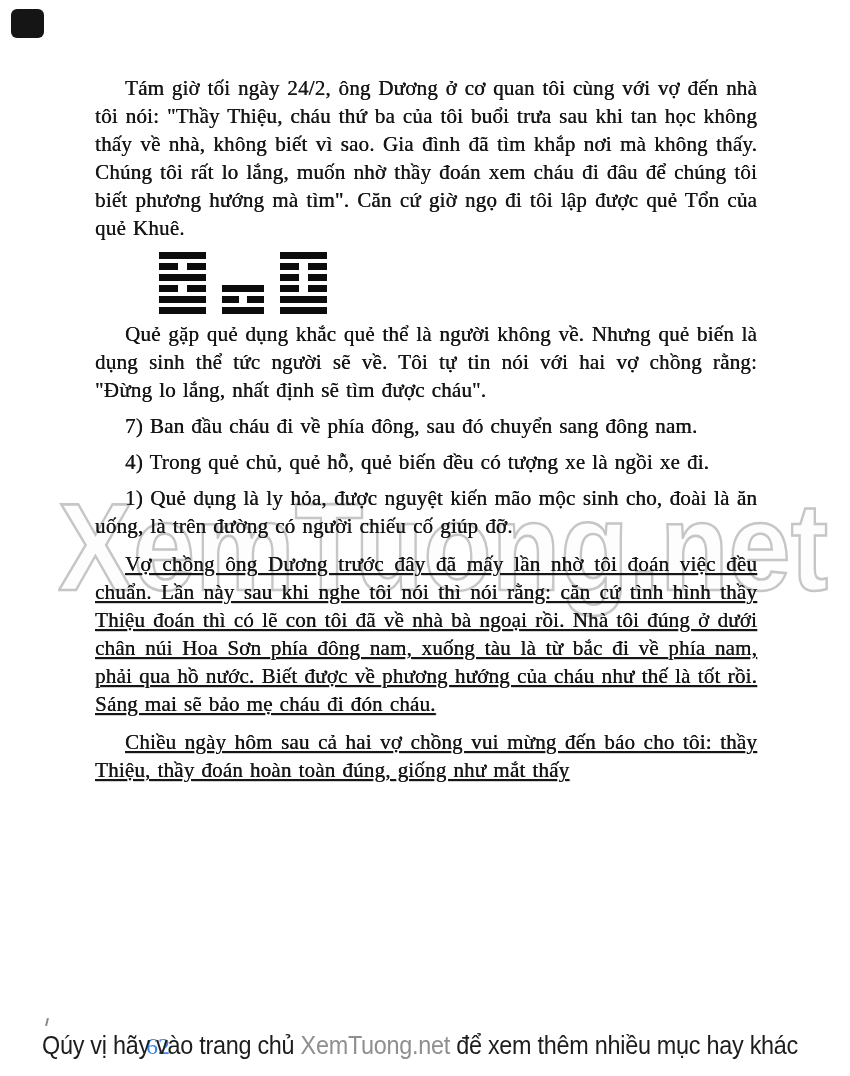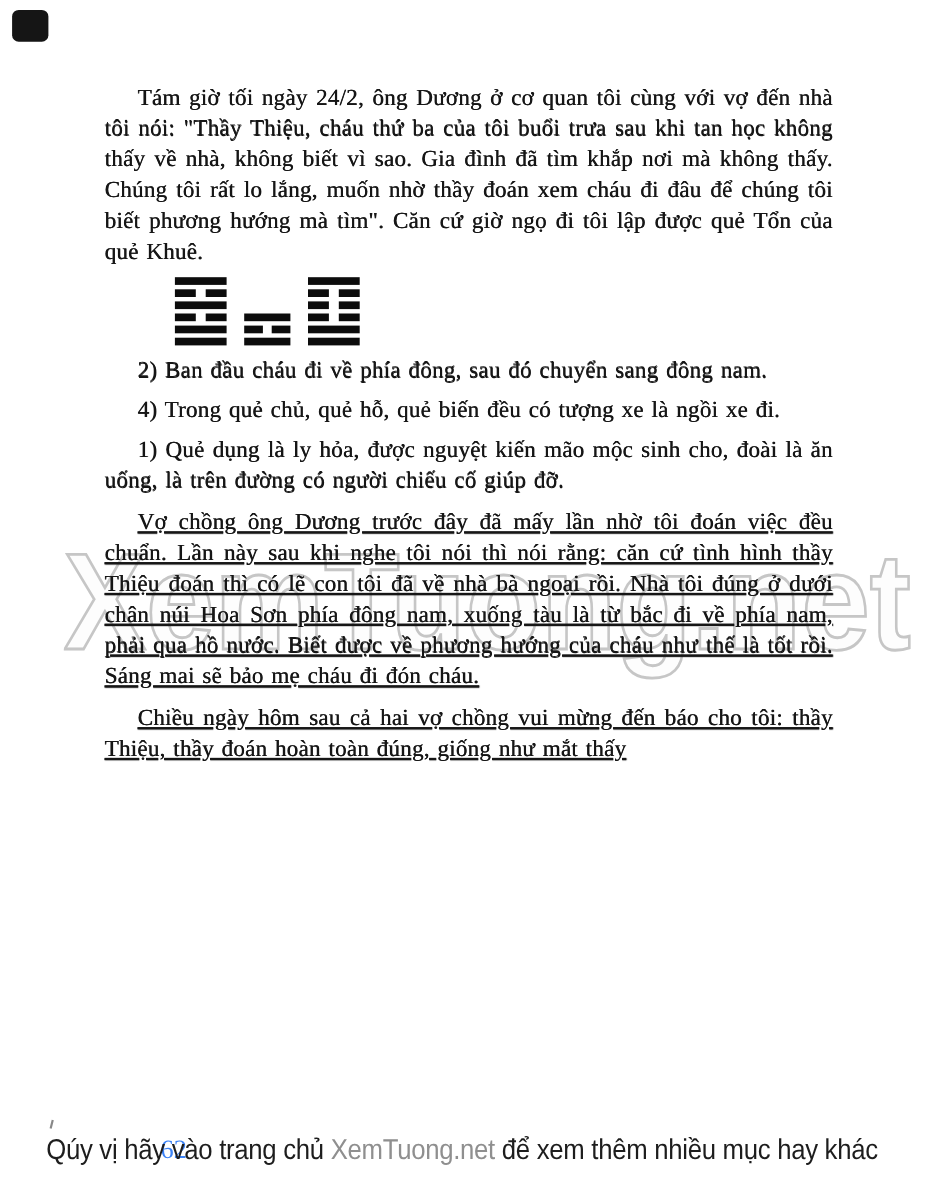--- a/index.html
+++ b/index.html
@@ -149,22 +149,23 @@
           </div>
           <div class="hex-line">
             <span class="seg full"></span>
           </div>
           <div class="hex-line">
             <span class="seg full"></span>
           </div>
         </div>
     </div>
 
+    <p class="para">Quẻ gặp quẻ dụng khắc quẻ thể là người không về. Nhưng quẻ biến là dụng sinh thể tức người sẽ về. Tôi tự tin nói với hai vợ chồng rằng: "Đừng lo lắng, nhất định sẽ tìm được cháu".</p>
 
-    <p class="para mt8">2) Ban đầu cháu đi về phía đông, sau đó chuyển sang đông nam.</p>
+    <p class="para mt8">7) Ban đầu cháu đi về phía đông, sau đó chuyển sang đông nam.</p>
     <p class="para mt8">4) Trong quẻ chủ, quẻ hỗ, quẻ biến đều có tượng xe là ngồi xe đi.</p>
     <p class="para mt8">1) Quẻ dụng là ly hỏa, được nguyệt kiến mão mộc sinh cho, đoài là ăn uống, là trên đường có người chiếu cố giúp đỡ.</p>
 
     <p class="para mt10">Vợ chồng ông Dương trước đây đã mấy lần nhờ tôi đoán việc đều chuẩn. Lần này sau khi nghe tôi nói thì nói rằng: căn cứ tình hình thầy Thiệu đoán thì có lẽ con tôi đã về nhà bà ngoại rồi. Nhà tôi đúng ở dưới chân núi Hoa Sơn phía đông nam, xuống tàu là từ bắc đi về phía nam, phải qua hồ nước. Biết được về phương hướng của cháu như thế là tốt rồi. Sáng mai sẽ bảo mẹ cháu đi đón cháu.</p>
     <p class="para mt10">Chiều ngày hôm sau cả hai vợ chồng vui mừng đến báo cho tôi: thầy Thiệu, thầy đoán hoàn toàn đúng, giống như mắt thấy</p>
 
   </div>
 
   <div class="stray-mark"></div>
 

